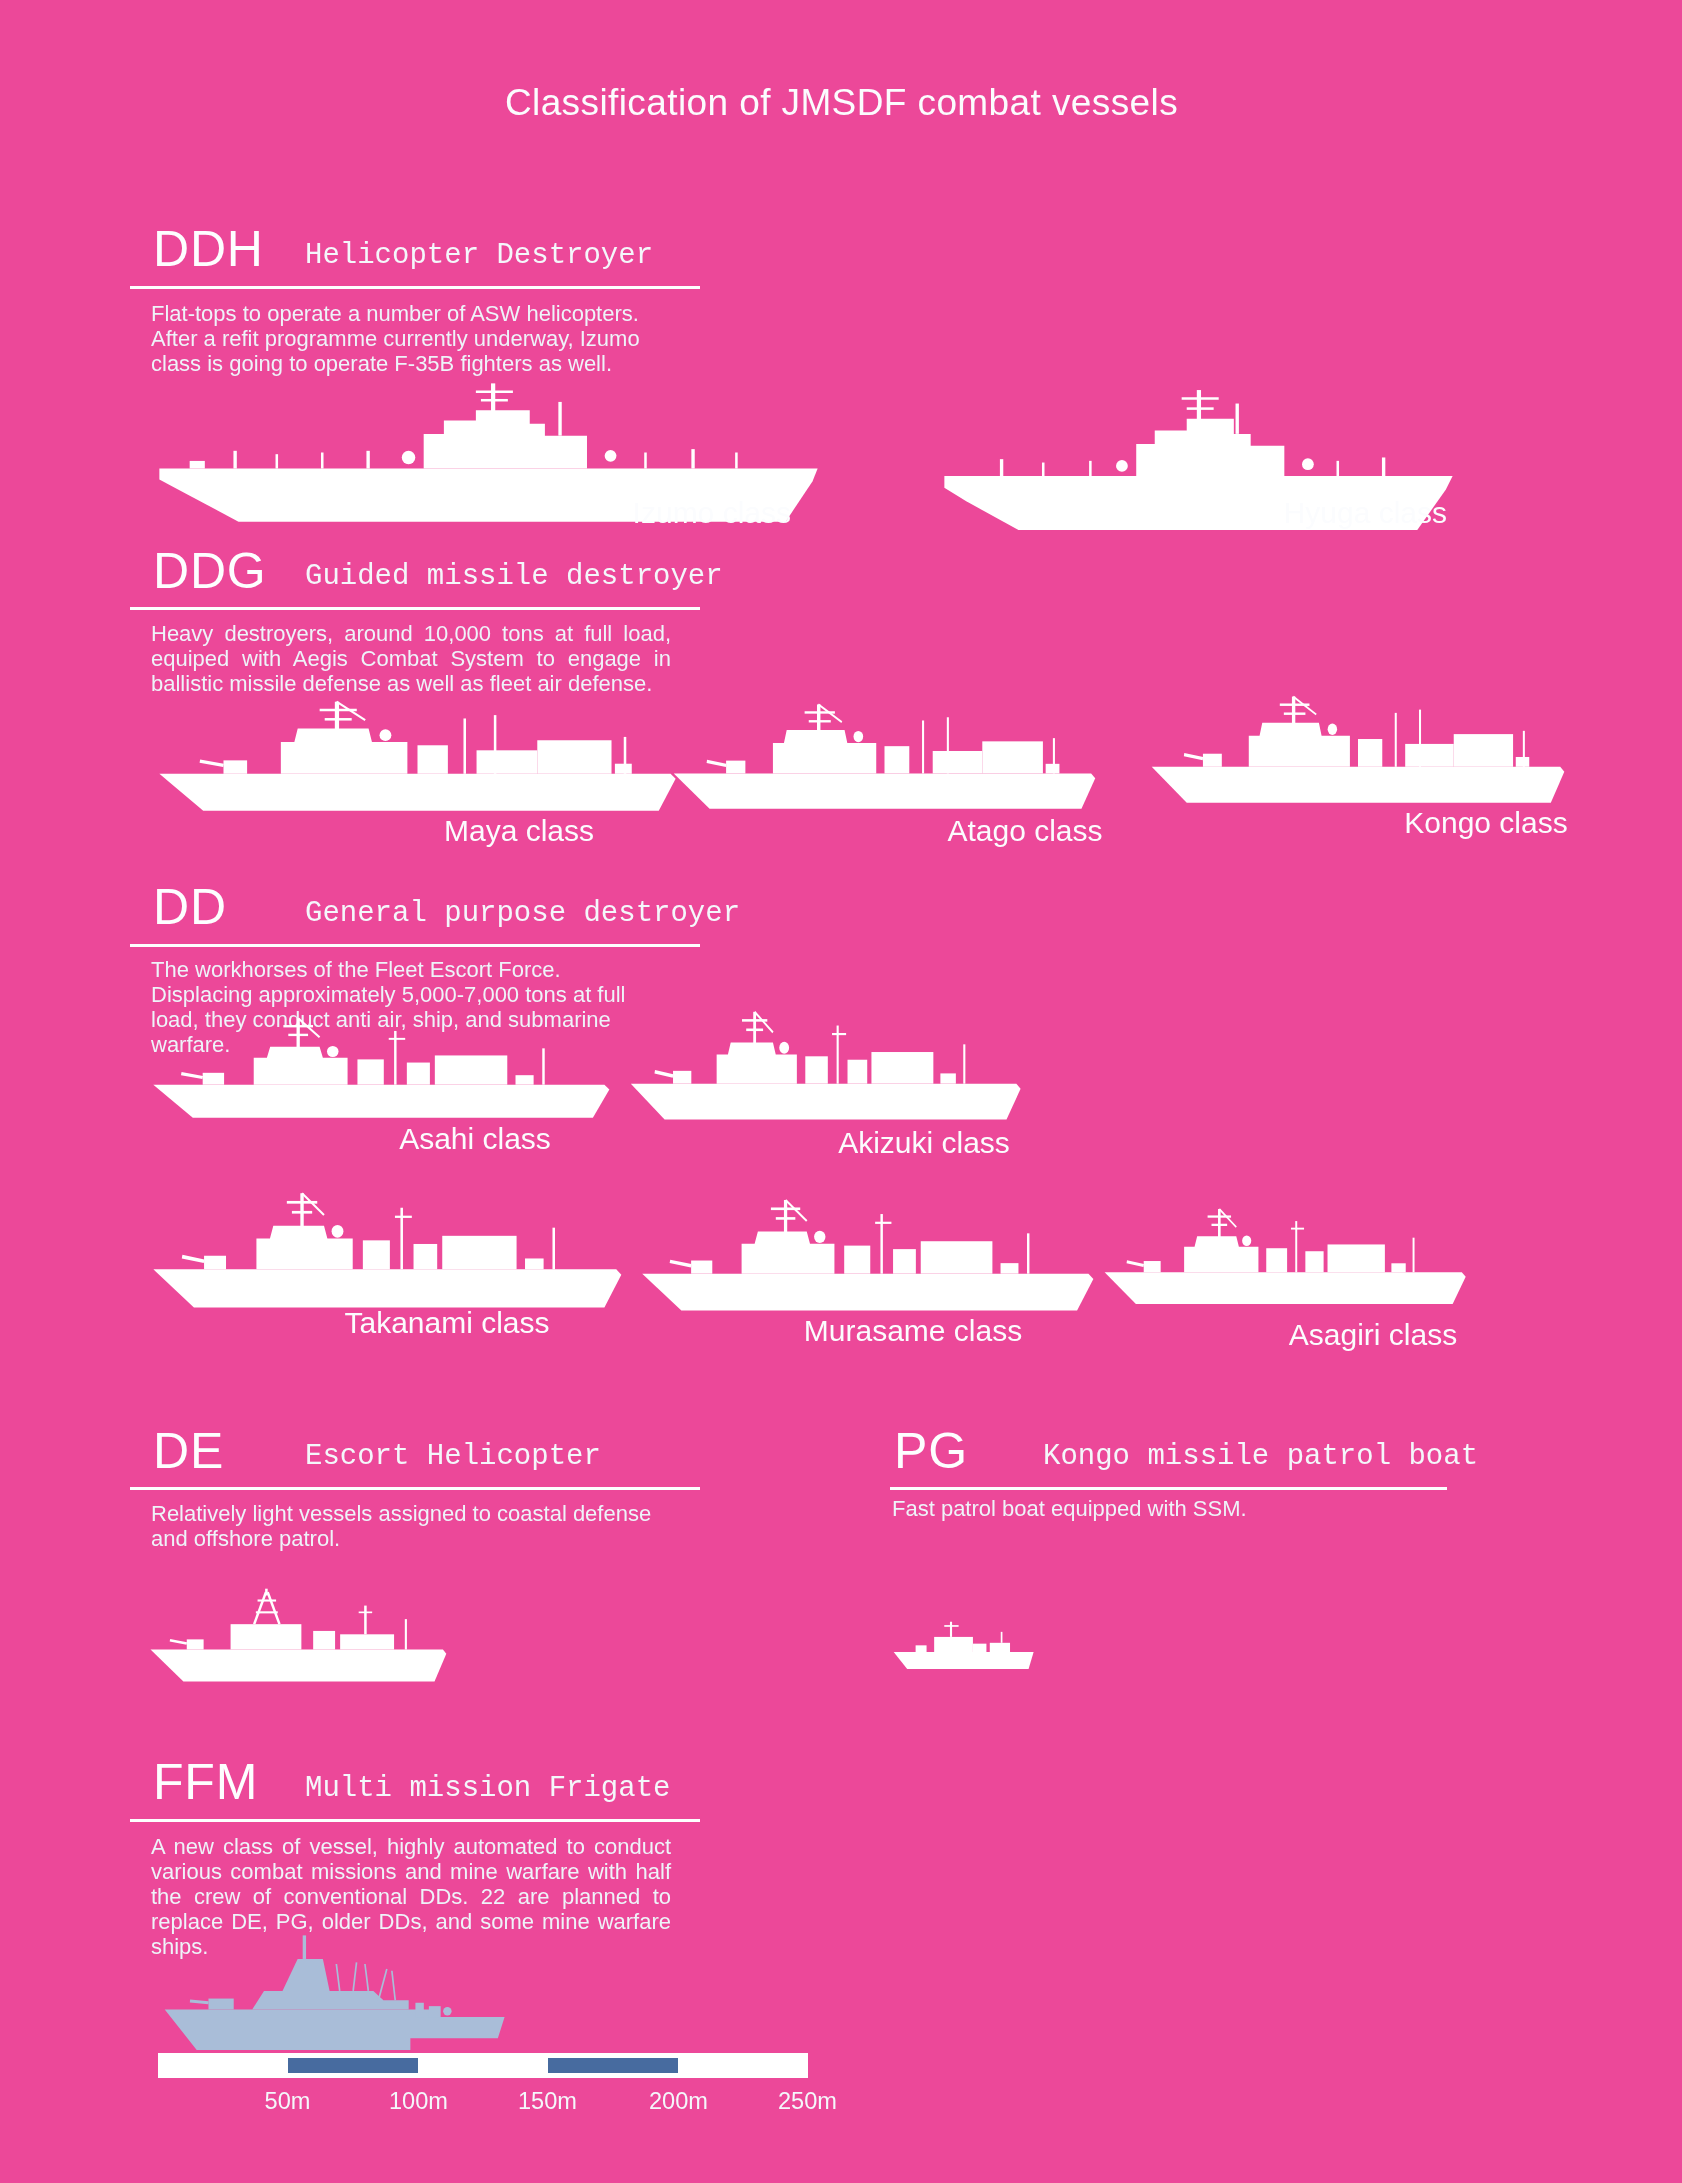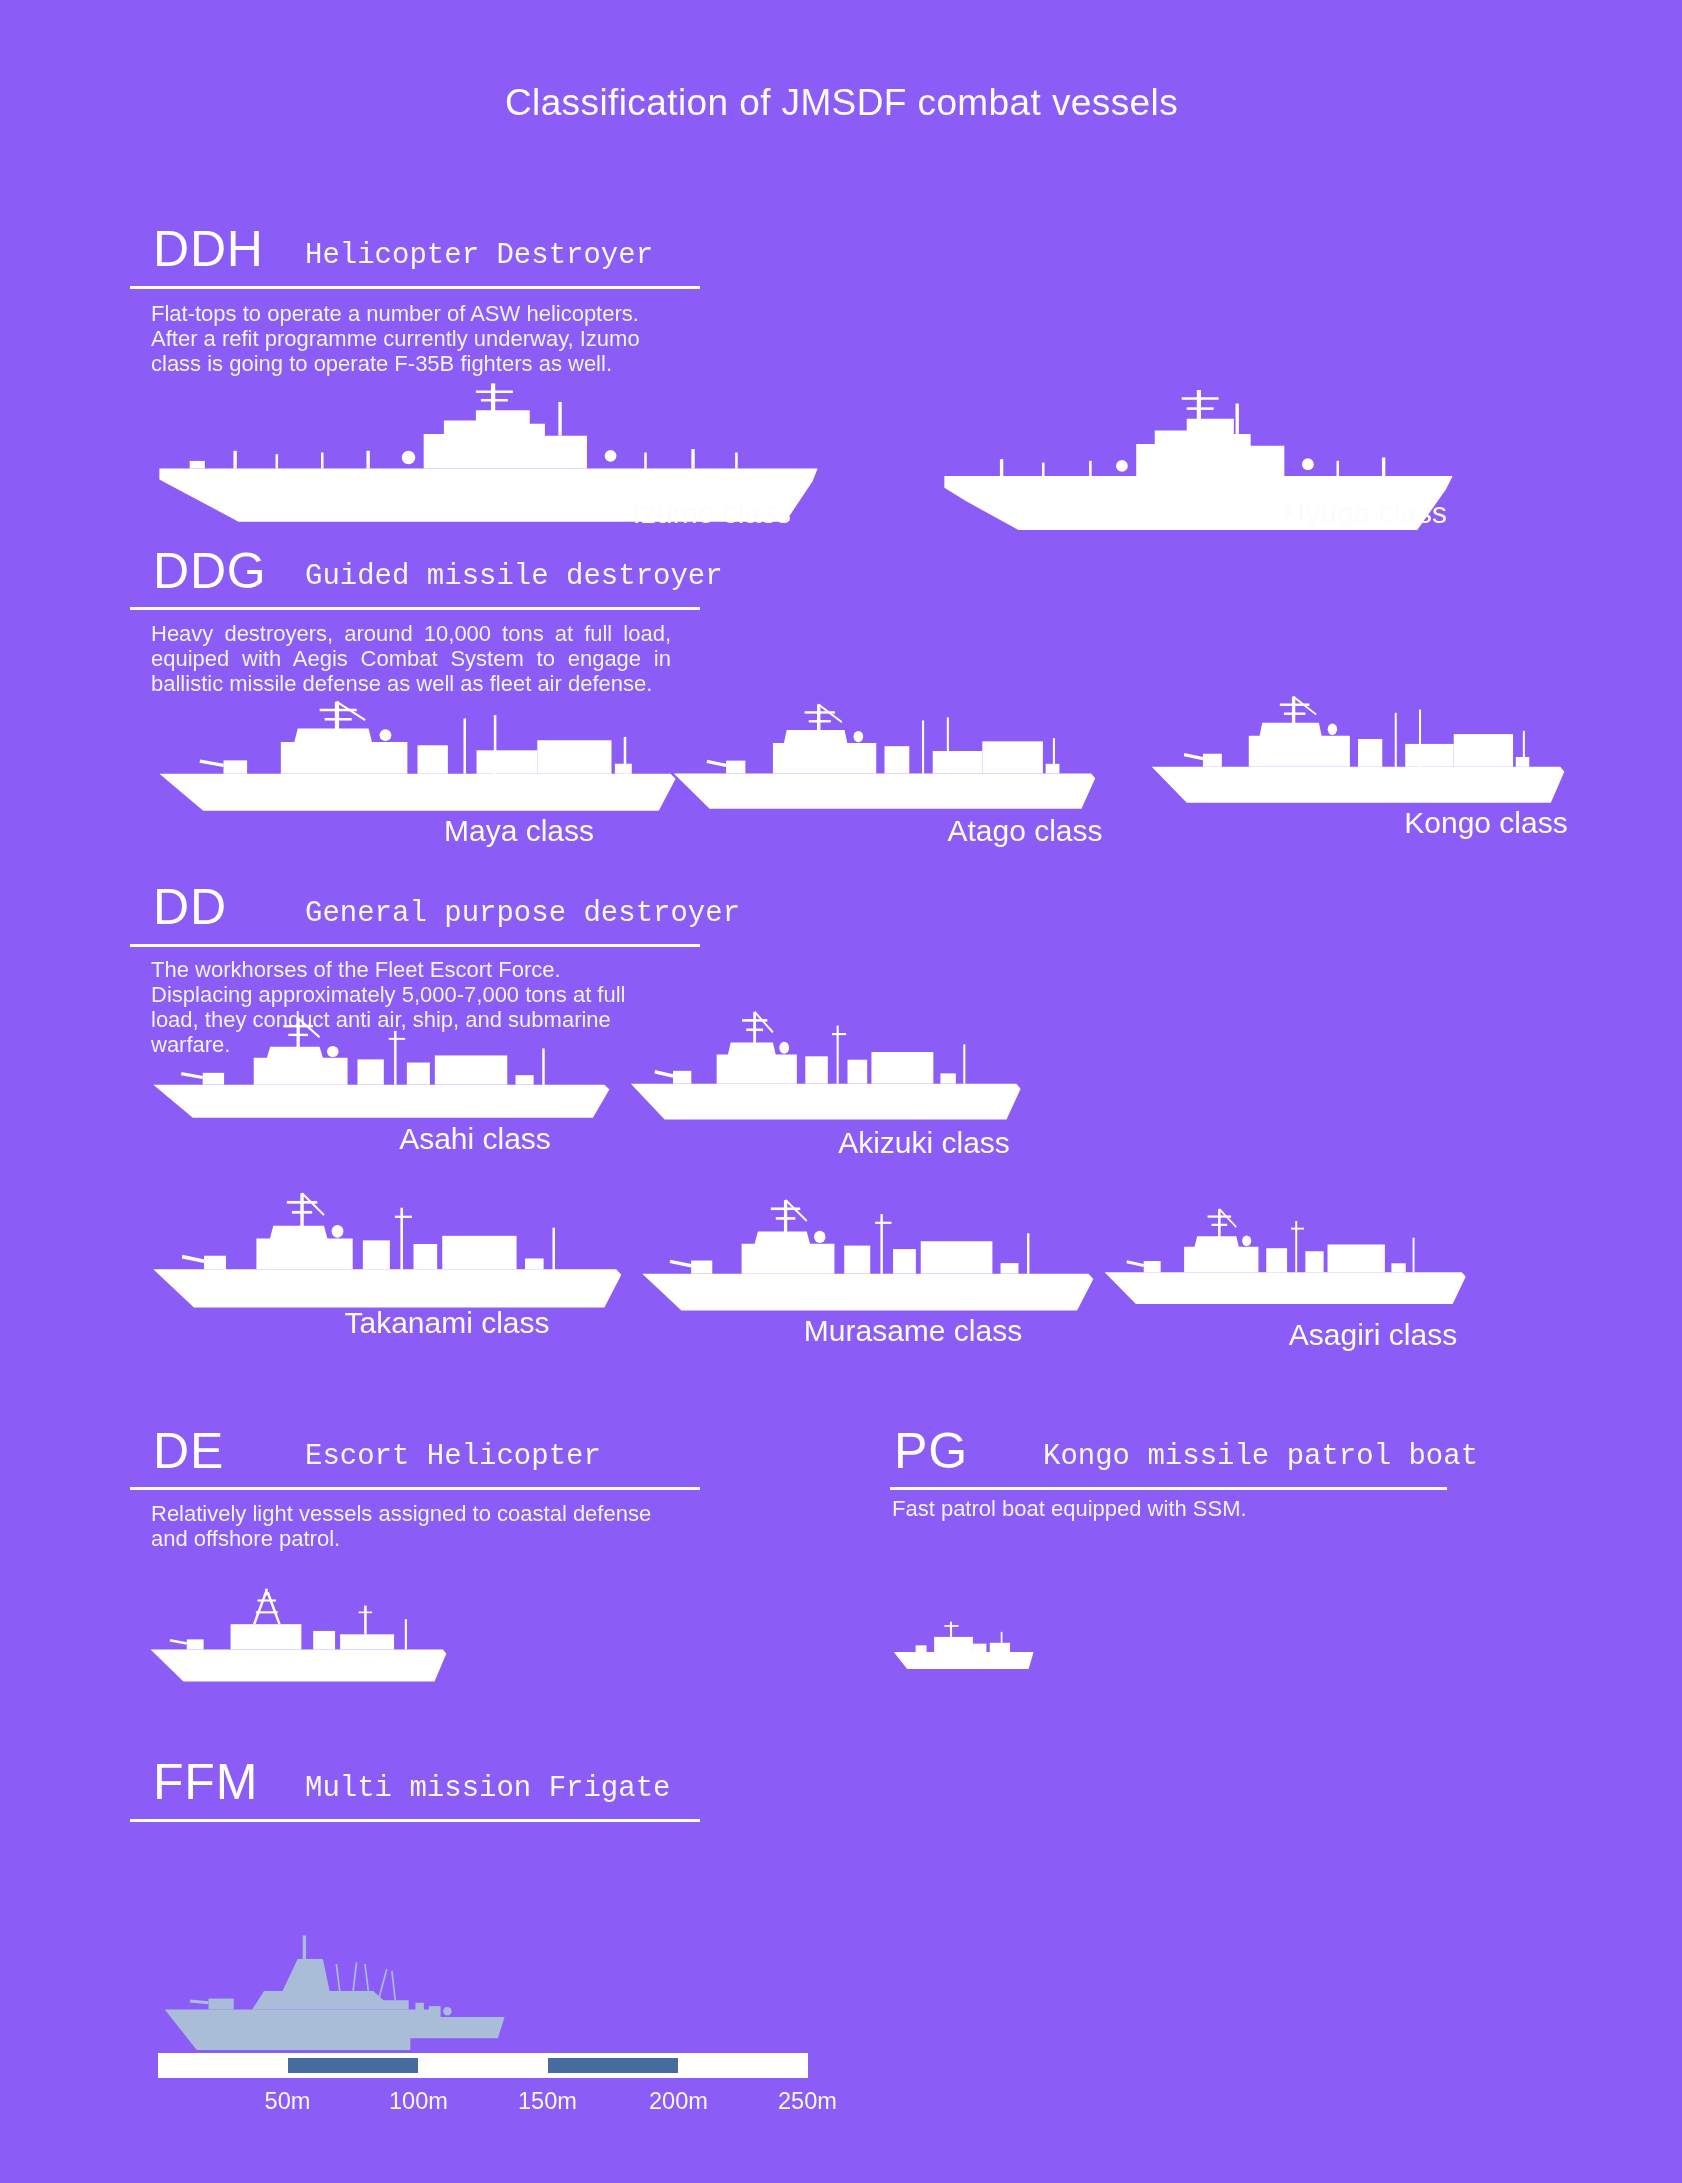--- a/index.html
+++ b/index.html
@@ -1,17 +1,17 @@
 <!DOCTYPE html>
 <html style="font-size:13.5px"><head>
 <meta charset="utf-8">
 <style>
   html,body{margin:0;padding:0;background:#4a6fa4;}
   .page{
-    position:relative;width:1683px;height:2183px;background:#8b5cf6;
+    position:relative;width:1683px;height:2183px;background:#ec4899;
     font-family:"Liberation Sans",sans-serif;color:#ffffff;overflow:hidden;
   }
   .title{
     position:absolute;top:82px;left:0;width:100%;text-align:center;
     font-size:37px;letter-spacing:0.4px;color:#fbfcfe;
   }
   .sec-code{position:absolute;font-size:50px;letter-spacing:0.8px;color:#fdfeff;}
   .sec-name{position:absolute;font-size:29px;color:#f4f7fb;font-family:Liberation Mono, monospace;}
   .sec-rule{position:absolute;height:2.5px;background:#fdfeff;}
   .sec-desc{
@@ -261,20 +261,21 @@
 
   <div class="ship" style="left:892px;top:1615px;width:145px;height:59px;">
     <svg viewBox="0 0 172 70" preserveAspectRatio="none">
         <use href="#sym-pg"></use>
       </svg>
   </div>
 
   <div class="sec-code" style="left:153px;top:1753px;">FFM</div>
   <div class="sec-name" style="left:305px;top:1772px;">Multi mission Frigate</div>
   <div class="sec-rule" style="left:130px;top:1819px;width:570px;"></div>
+  <p class="sec-desc just" style="left:151px;top:1834px;width:520px;">A new class of vessel, highly automated to conduct various combat missions and mine warfare with half the crew of conventional DDs. 22 are planned to replace DE, PG, older DDs, and some mine warfare ships.</p>
 
   <div class="ship ffm" style="left:158px;top:1932px;width:355px;height:123px;">
     <svg viewBox="0 0 422 146" preserveAspectRatio="none">
         <use href="#sym-ffm"></use>
       </svg>
   </div>
 
   <div class="scalebar" style="left:158px;top:2053px;width:650px;height:25px;">
     <div class="scaleseg" style="left:130px;top:5px;width:130px;height:15px;"></div>
     <div class="scaleseg" style="left:390px;top:5px;width:130px;height:15px;"></div>

